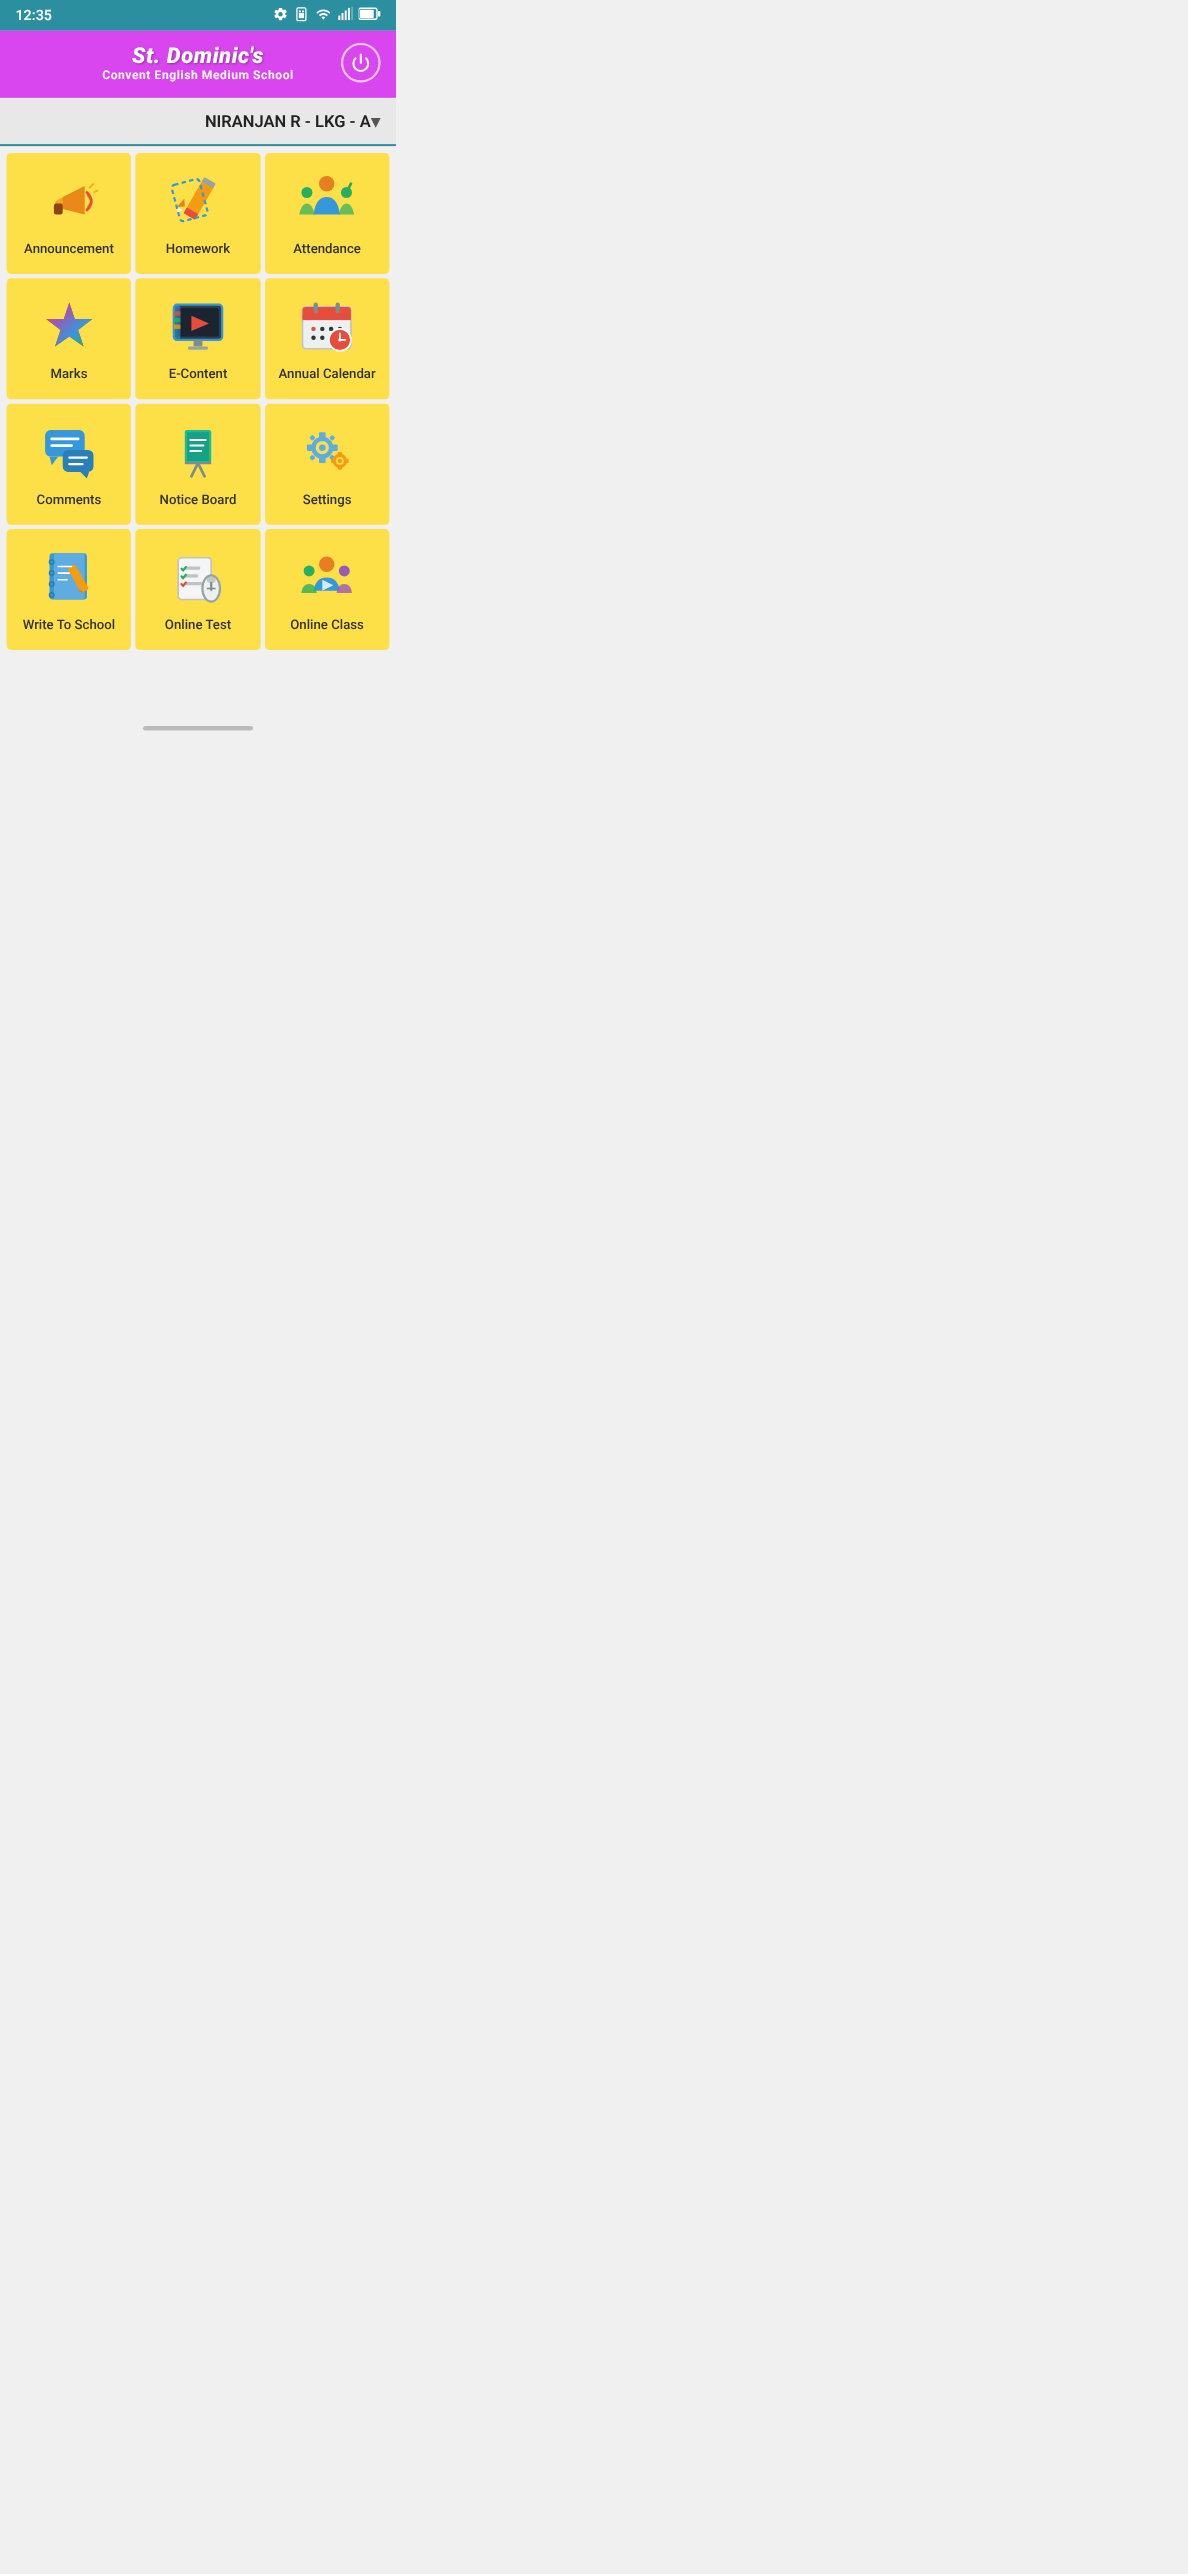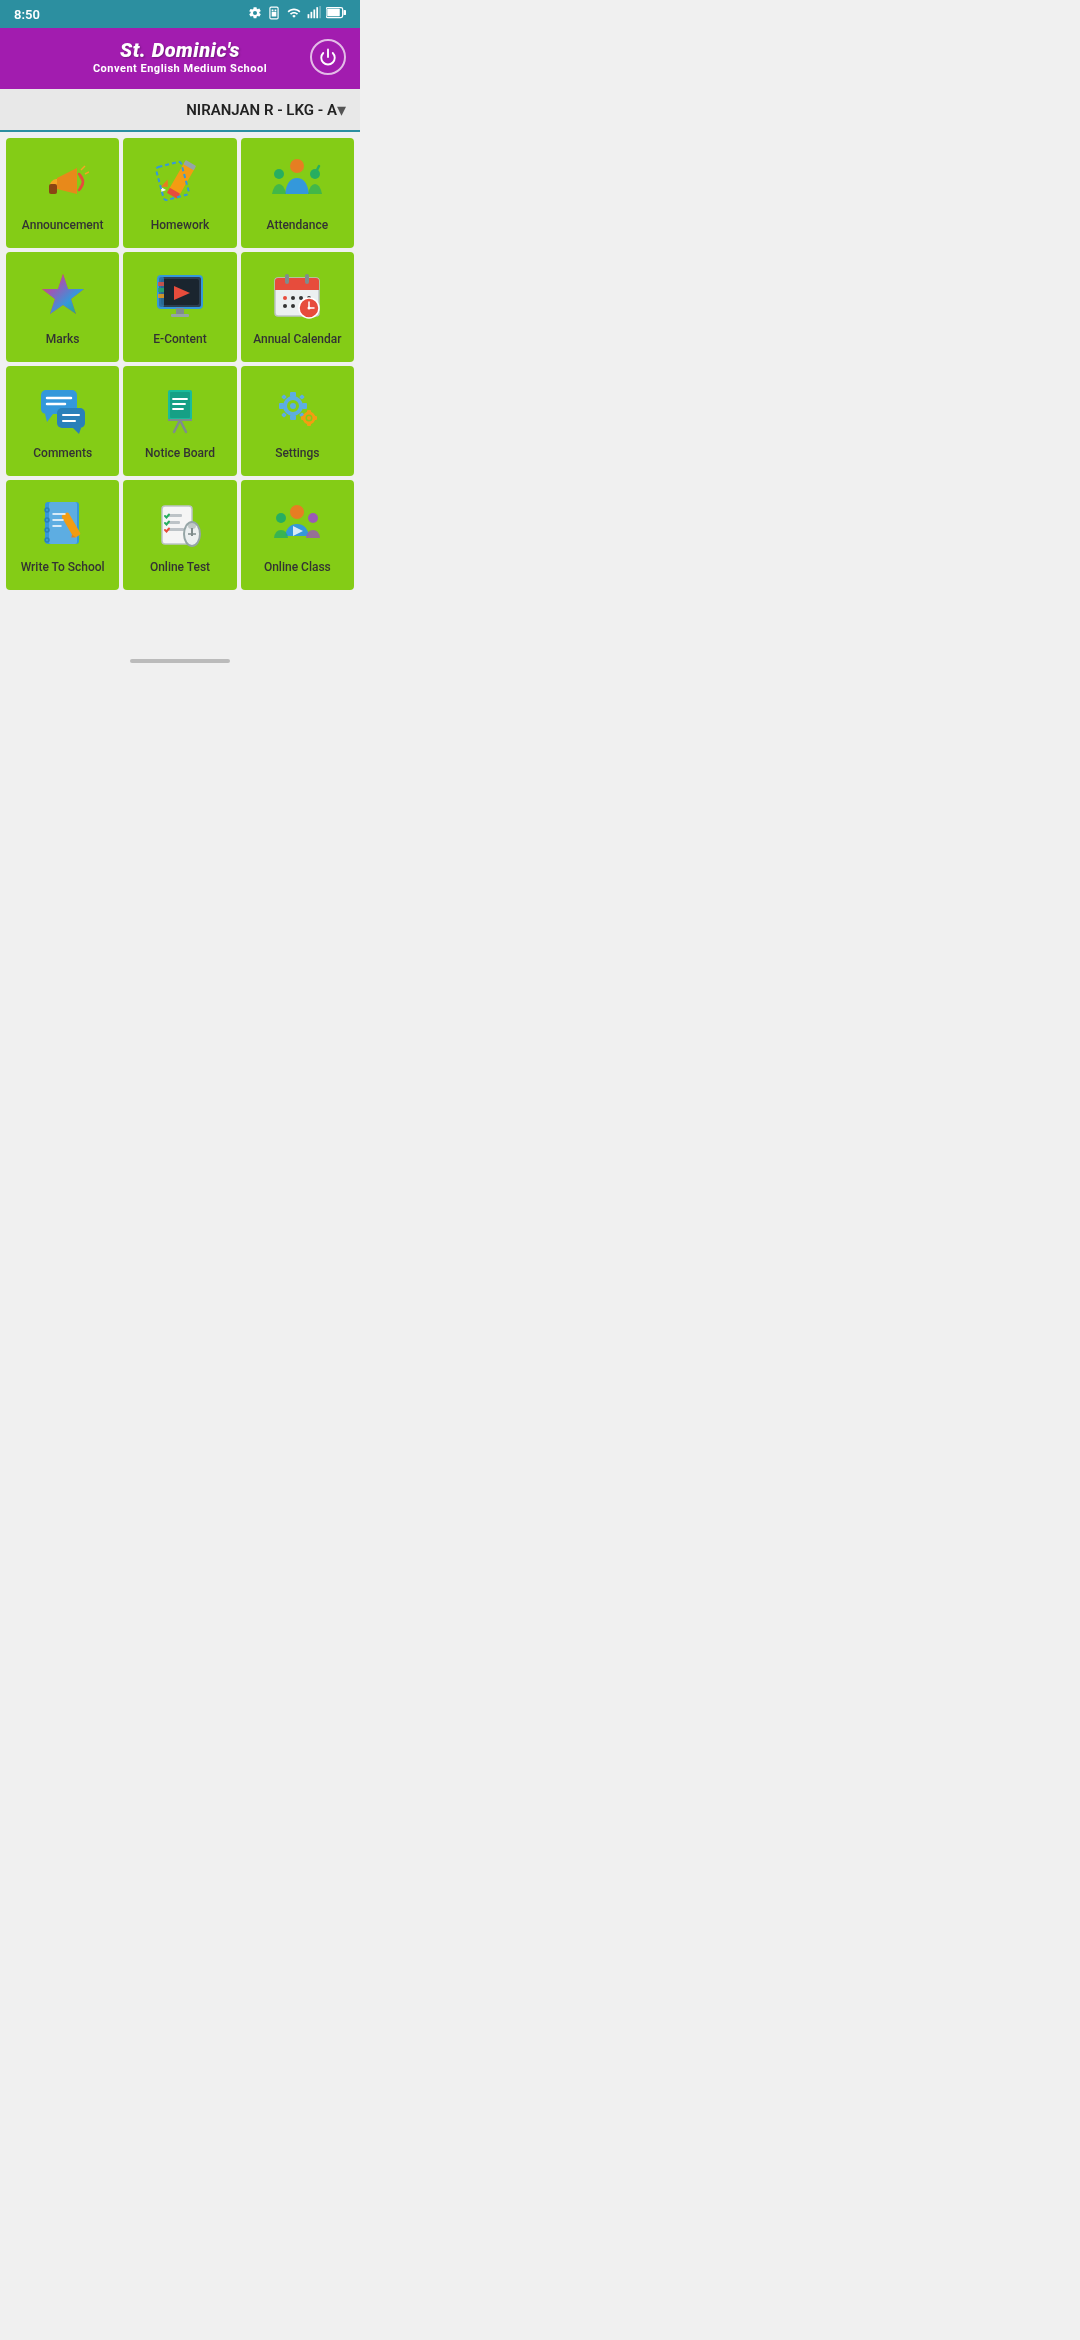--- a/index.html
+++ b/index.html
@@ -32,21 +32,21 @@
       align-items: center;
       gap: 5px;
     }
     .status-icons span {
       color: #fff;
       font-size: 12px;
     }
 
     
     .header {
-      background: #a21caf;
+      background: #d946ef;
       display: flex;
       align-items: center;
       justify-content: space-between;
       padding: 10px 14px 14px 14px;
     }
     .header-logo {
       flex: 1;
       display: flex;
       flex-direction: column;
       align-items: center;
@@ -103,21 +103,21 @@
 
     
     .grid-container {
       background: #f0f0f0;
       padding: 6px;
       display: grid;
       grid-template-columns: repeat(3, 1fr);
       gap: 4px;
     }
     .grid-item {
-      background: #84cc16;
+      background: #fde047;
       border-radius: 4px;
       display: flex;
       flex-direction: column;
       align-items: center;
       justify-content: center;
       padding: 16px 8px 14px 8px;
       cursor: pointer;
       min-height: 110px;
     }
     .grid-icon {
@@ -148,21 +148,21 @@
       width: 100px;
       height: 4px;
       background: #bbb;
       border-radius: 2px;
     }
   </style>
 </head>
 <body>
 
 <div class="status-bar">
-  <span class="time">8:50</span>
+  <span class="time">12:35</span>
   <div class="status-icons">
 
     <span>
       <svg width="14" height="14" viewBox="0 0 24 24" fill="white">
           <path d="M12 15.5A3.5 3.5 0 0 1 8.5 12 3.5 3.5 0 0 1 12 8.5a3.5 3.5 0 0 1 3.5 3.5 3.5 3.5 0 0 1-3.5 3.5m7.43-2.92c.04-.34.07-.69.07-1.08s-.03-.73-.07-1.08l2.11-1.63c.19-.15.24-.42.12-.64l-2-3.46c-.12-.22-.39-.3-.61-.22l-2.49 1c-.52-.4-1.08-.73-1.69-.98l-.38-2.65C14.46 2.18 14.25 2 14 2h-4c-.25 0-.46.18-.49.42l-.38 2.65c-.61.25-1.17.59-1.69.98l-2.49-1c-.23-.09-.49 0-.61.22l-2 3.46c-.13.22-.07.49.12.64L4.57 10c-.04.35-.07.7-.07 1.08s.03.73.07 1.08L2.46 13.79c-.19.15-.24.42-.12.64l2 3.46c.12.22.39.3.61.22l2.49-1c.52.4 1.08.73 1.69.98l.38 2.65c.03.24.24.42.49.42h4c.25 0 .46-.18.49-.42l.38-2.65c.61-.25 1.17-.58 1.69-.98l2.49 1c.23.09.49 0 .61-.22l2-3.46c.12-.22.07-.49-.12-.64l-2.11-1.63z"></path>
         </svg>
     </span>
 
     <span>
       <svg width="14" height="14" viewBox="0 0 24 24" fill="white">

